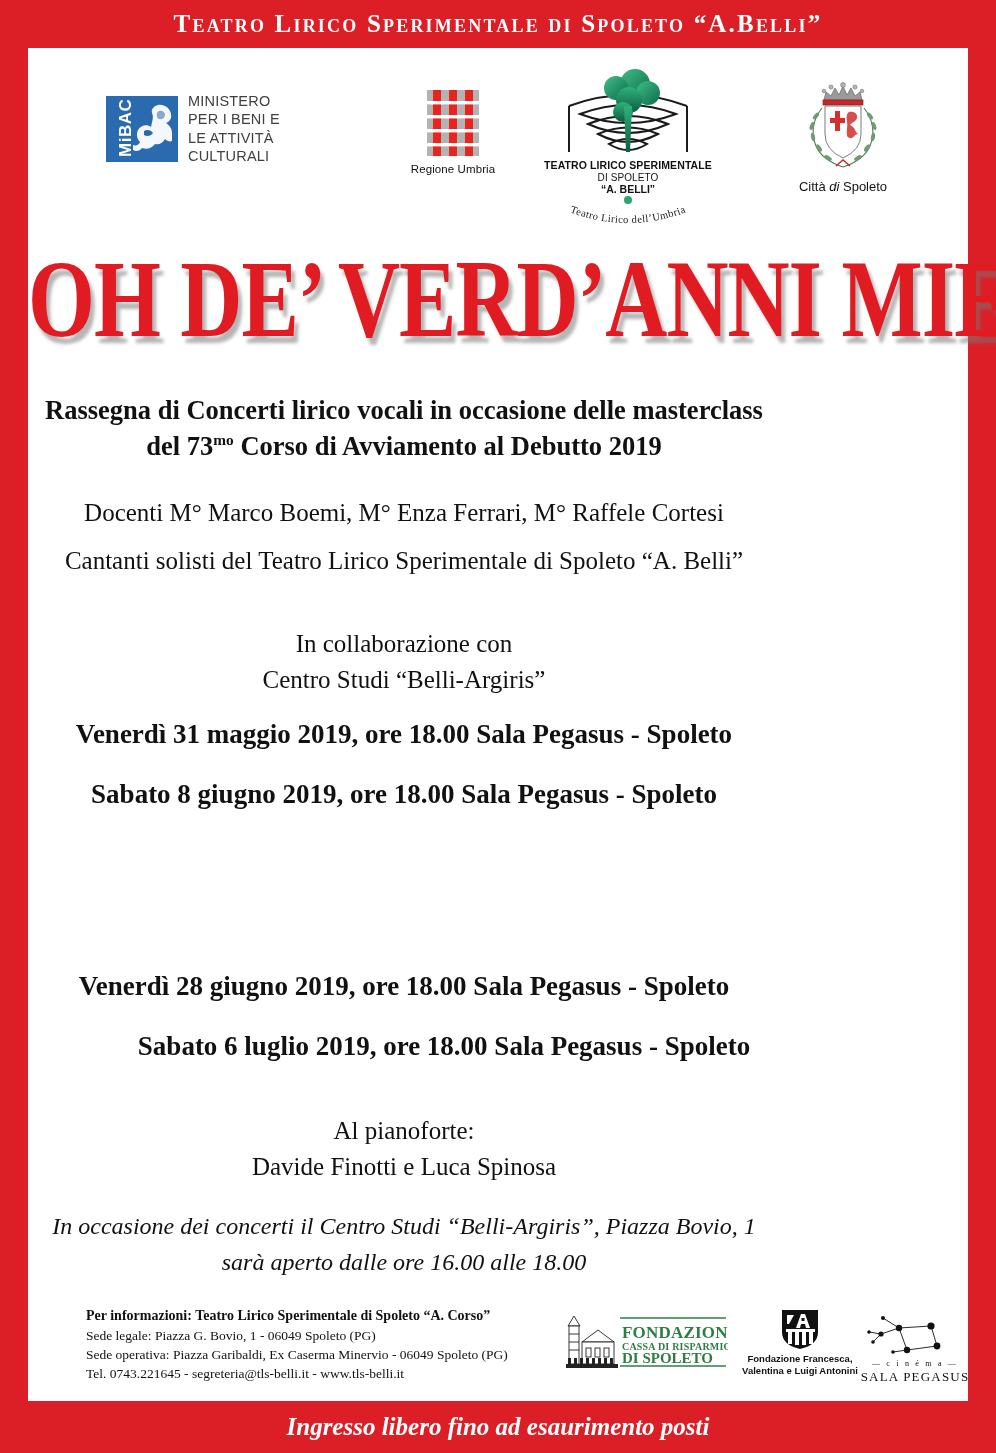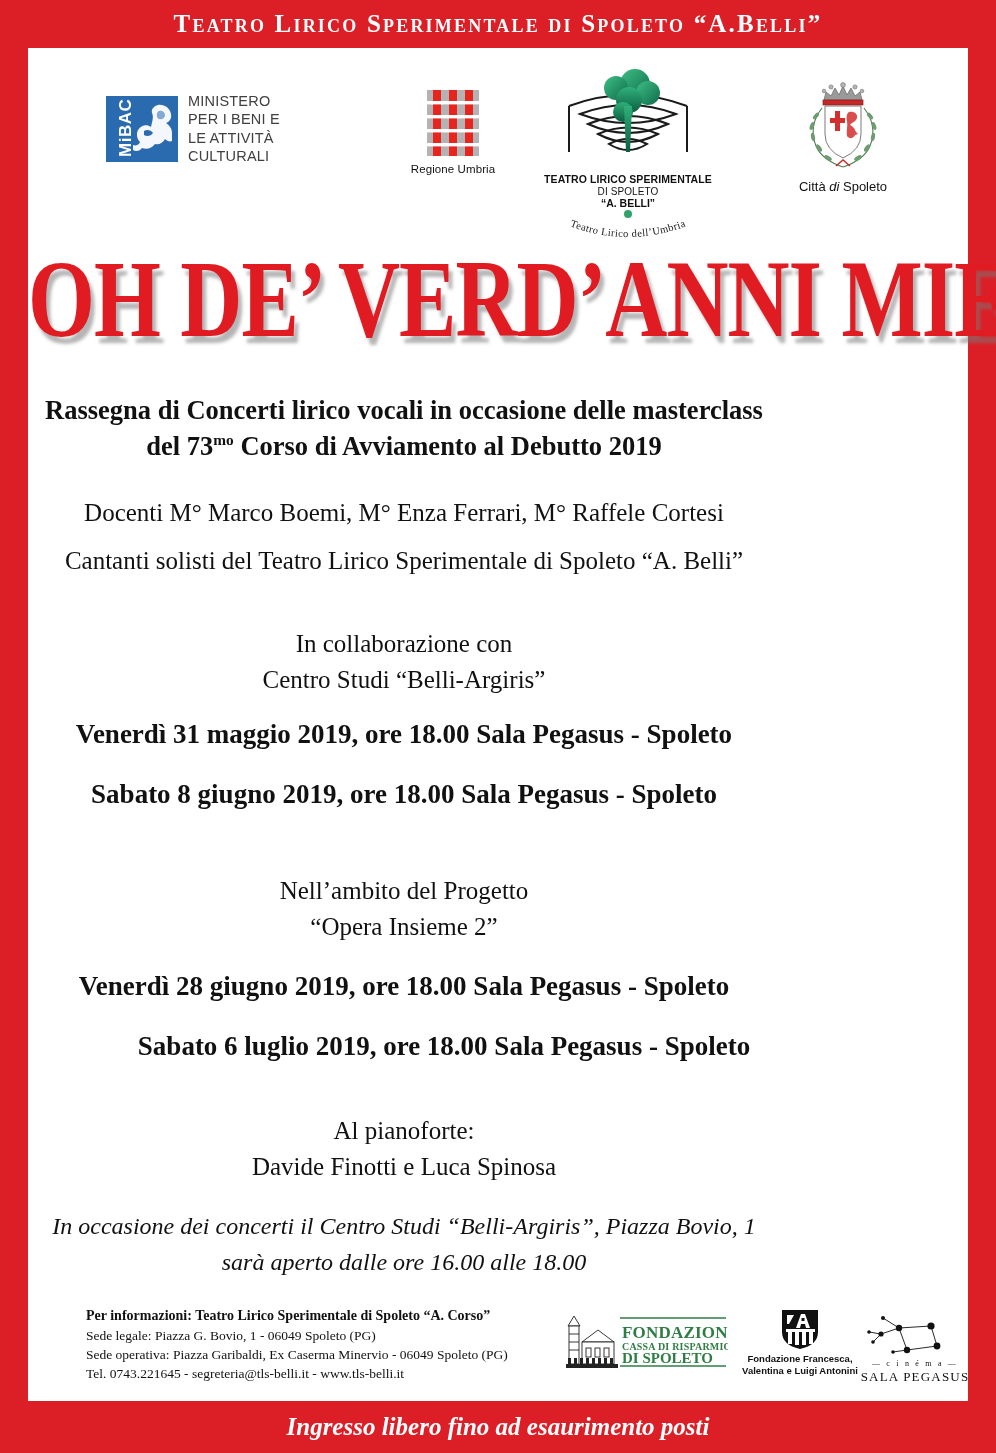--- a/index.html
+++ b/index.html
@@ -134,21 +134,21 @@
 
   
   .tls { left: 495px; top: 4px; width: 210px; text-align: center; }
   .tls-title {
     font-family: "Liberation Sans", sans-serif;
     font-weight: bold;
     font-size: 10.5px;
     line-height: 1.12;
     color: #111111;
     letter-spacing: 0.1px;
-    margin-top: 16px;
+    margin-top: 2px;
   }
   .tls-sub {
     font-family: "Liberation Sans", sans-serif;
     font-size: 10px;
     line-height: 1.15;
     color: #111111;
     letter-spacing: 0.1px;
   }
   .tls-quote {
     font-family: "Liberation Sans", sans-serif;
@@ -481,24 +481,20 @@
     <div class="tx b-cantanti">Cantanti solisti del Teatro Lirico Sperimentale di Spoleto “A. Belli”</div>
 
     <div class="tx b-collab">
       <div>In collaborazione con</div>
       <div>Centro Studi “Belli-Argiris”</div>
     </div>
 
     <div class="tx b-date1">Venerdì 31 maggio 2019, ore 18.00 Sala Pegasus - Spoleto</div>
     <div class="tx b-date2">Sabato 8 giugno 2019, ore 18.00 Sala Pegasus - Spoleto</div>
 
-    <div class="tx b-progetto">
-      <div>Nell’ambito del Progetto</div>
-      <div>“Opera Insieme 2”</div>
-    </div>
 
     <div class="tx b-date3">Venerdì 28 giugno 2019, ore 18.00 Sala Pegasus - Spoleto</div>
     <div class="tx b-date4">Sabato 6 luglio 2019, ore 18.00 Sala Pegasus - Spoleto</div>
 
     <div class="tx b-piano">
       <div>Al pianoforte:</div>
       <div>Davide Finotti e Luca Spinosa</div>
     </div>
 
     <div class="tx b-italic">

